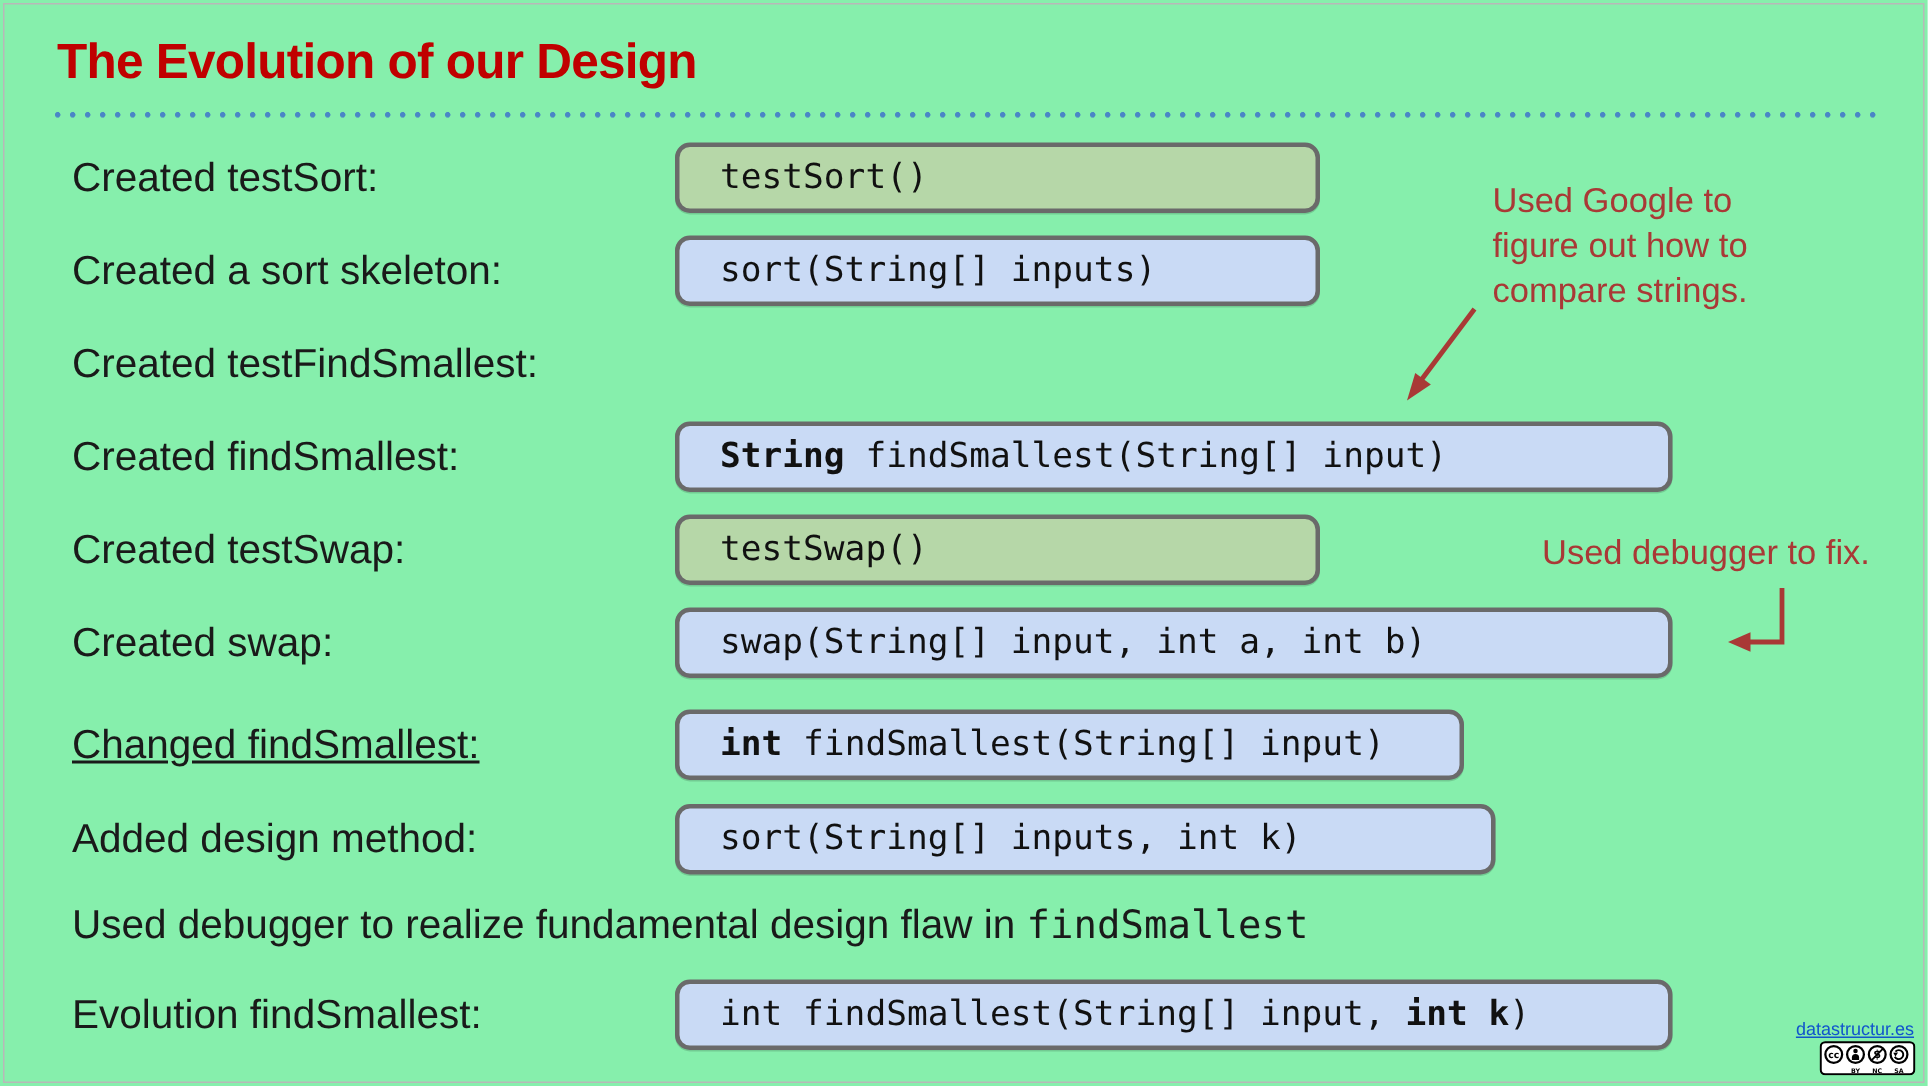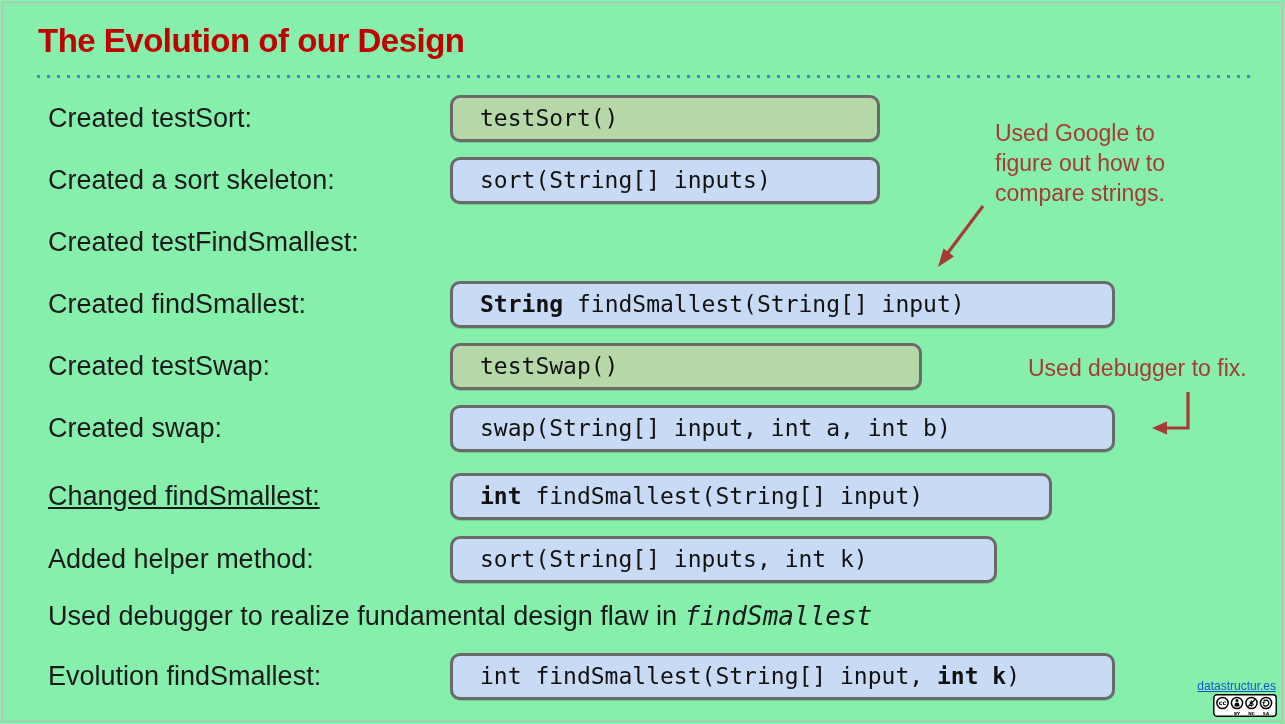--- a/index.html
+++ b/index.html
@@ -26,21 +26,21 @@
     white-space:nowrap;}
   .code-box{position:absolute;left:450px;height:47px;border:3px solid var(--c-box_border);
     border-radius:10px;font-family:"DejaVu Sans Mono","Liberation Mono",monospace;
     font-size:23px;color:#111;line-height:41px;padding-left:27px;white-space:nowrap;
     box-shadow:0 1px 0 rgba(0,0,0,0.15);}
   .code-box.green{background:var(--c-box_green);}
   .code-box.blue{background:var(--c-box_blue);}
   .code-box b{font-weight:bold;}
   .flaw-line{position:absolute;left:48px;top:601px;font-size:27px;color:var(--c-text_dark);
     white-space:nowrap;}
-  .flaw-line .mono{font-family:"DejaVu Sans Mono","Liberation Mono",monospace;font-size:26px;font-style:italic;}
+  .flaw-line .mono{font-family:"DejaVu Sans Mono","Liberation Mono",monospace;font-size:26px;}
   .note{position:absolute;color:var(--c-annotation_red);font-size:23px;line-height:30px;}
   .note-google{left:995px;top:118px;width:205px;}
   .note-debugger{left:1028px;top:353px;width:250px;white-space:nowrap;}
   .arrow-layer{position:absolute;left:0;top:0;width:1285px;height:724px;pointer-events:none;}
   .arrow-layer .shaft{stroke:var(--c-annotation_red);stroke-width:3.2;fill:none;}
   .arrow-layer .head{fill:var(--c-annotation_red);stroke:none;}
   .footer-link{position:absolute;right:9px;top:679px;font-size:12px;
     color:var(--c-link_blue);text-decoration:underline;}
   .cc-badge{position:absolute;right:8px;top:694px;width:64px;height:23px;}
 </style>
@@ -58,29 +58,29 @@
 
   <div class="row-label" style="top:157px;line-height:47px;">Created a sort skeleton:</div>
   <div class="code-box blue" style="top:157px;width:430px;"><b></b><span>sort(String[] inputs)</span><b></b><span></span></div>
 
   <div class="row-label" style="top:219px;line-height:47px;">Created testFindSmallest:</div>
 
   <div class="row-label" style="top:281px;line-height:47px;">Created findSmallest:</div>
   <div class="code-box blue" style="top:281px;width:665px;"><b>String</b><span> findSmallest(String[] input)</span><b></b><span></span></div>
 
   <div class="row-label" style="top:343px;line-height:47px;">Created testSwap:</div>
-  <div class="code-box green" style="top:343px;width:472px;"><b></b><span>testSwap()</span><b></b><span></span></div>
+  <div class="code-box green" style="top:343px;width:430px;"><b></b><span>testSwap()</span><b></b><span></span></div>
 
   <div class="row-label" style="top:405px;line-height:47px;">Created swap:</div>
   <div class="code-box blue" style="top:405px;width:665px;"><b></b><span>swap(String[] input, int a, int b)</span><b></b><span></span></div>
 
   <div class="row-label" style="top:473px;line-height:47px;text-decoration:underline;">Changed findSmallest:</div>
-  <div class="code-box blue" style="top:473px;width:602px;"><b>int</b><span> findSmallest(String[] input)</span><b></b><span></span></div>
+  <div class="code-box blue" style="top:473px;width:526px;"><b>int</b><span> findSmallest(String[] input)</span><b></b><span></span></div>
 
-  <div class="row-label" style="top:536px;line-height:47px;">Added helper method:</div>
+  <div class="row-label" style="top:536px;line-height:47px;">Added design method:</div>
   <div class="code-box blue" style="top:536px;width:547px;"><b></b><span>sort(String[] inputs, int k)</span><b></b><span></span></div>
 
   <div class="flaw-line"><span>Used debugger to realize fundamental design flaw in </span><span class="mono">findSmallest</span></div>
 
   <div class="row-label" style="top:653px;line-height:47px;">Evolution findSmallest:</div>
   <div class="code-box blue" style="top:653px;width:665px;"><b></b><span>int findSmallest(String[] input, </span><b>int k</b><span>)</span></div>
 
   <div class="note note-google">Used Google to figure out how to compare strings.</div>
   <div class="note note-debugger">Used debugger to fix.</div>
 

